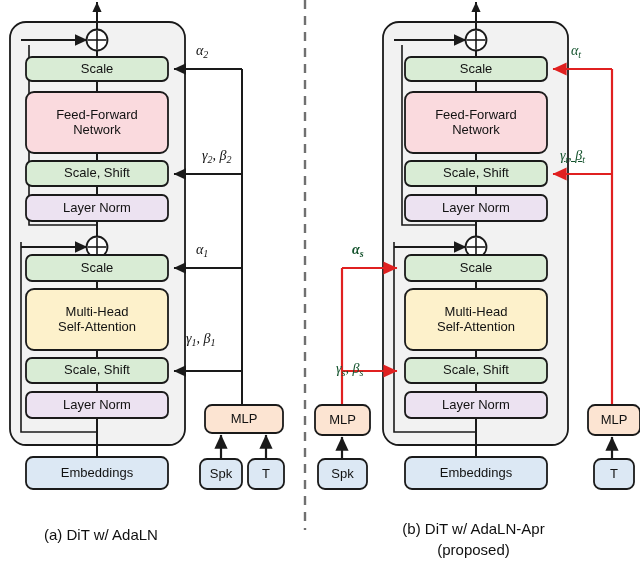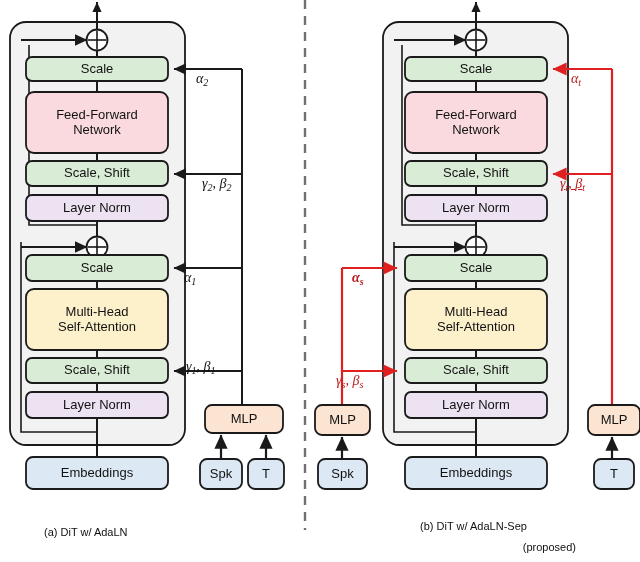--- a/index.html
+++ b/index.html
@@ -1,23 +1,23 @@
 <!DOCTYPE html>
 <html><head>
 <meta charset="utf-8">
 <style>
   html,body{margin:0;padding:0;background:#ffffff;}
   body{width:640px;height:562px;position:relative;overflow:hidden;
        font-family:"Liberation Sans","DejaVu Sans",sans-serif;color:#111;}
   #canvas{position:absolute;left:0;top:0;width:640px;height:562px;}
-  .lbl{position:absolute;white-space:nowrap;font-size:13px;line-height:1;margin-top:28px;}
-  .cap{position:absolute;white-space:nowrap;font-size:11px;color:#101010;}
+  .lbl{position:absolute;white-space:nowrap;font-size:13px;line-height:1;}
+  .cap{position:absolute;white-space:nowrap;font-size:15px;color:#101010;}
   .math{font-family:"Liberation Serif","DejaVu Serif",serif;font-style:italic;font-size:14px;}
   .math .sub{font-size:10px;vertical-align:-0.25em;font-style:italic;}
-  .redtxt{color:#b91c1c;}
+  .redtxt{color:#14532d;}
   .boxtext{position:absolute;display:flex;align-items:center;justify-content:center;
            text-align:center;font-size:13px;color:#121212;pointer-events:none;line-height:1.15;}
 </style>
 </head>
 <body>
 
 <svg id="canvas" viewBox="0 0 640 562" xmlns="http://www.w3.org/2000/svg">
   <defs>
     <marker id="ah" markerWidth="7" markerHeight="7" refX="6.2" refY="3" orient="auto">
       <path d="M0,0 L6.4,3 L0,6 z" fill="#1a1a1a"></path>
@@ -164,21 +164,21 @@
 <div class="boxtext" style="left:205px;top:405px;width:78px;height:28px;">MLP</div>
 <div class="boxtext" style="left:200px;top:459px;width:42px;height:30px;">Spk</div>
 <div class="boxtext" style="left:248px;top:459px;width:36px;height:30px;">T</div>
 
 <div class="lbl math" style="left:196px;top:44px;">
   <span>α</span><span class="sub">2</span>
 </div>
 <div class="lbl math" style="left:202px;top:149px;">
   <span>γ</span><span class="sub">2</span><span>,&nbsp;</span><span>β</span><span class="sub">2</span>
 </div>
-<div class="lbl math" style="left:184px;top:243px;">
+<div class="lbl math" style="left:196px;top:243px;">
   <span>α</span><span class="sub">1</span>
 </div>
 <div class="lbl math" style="left:186px;top:332px;">
   <span>γ</span><span class="sub">1</span><span>,&nbsp;</span><span>β</span><span class="sub">1</span>
 </div>
 
 <div class="boxtext" style="left:405px;top:57px;width:142px;height:24px;">Scale</div>
 <div class="boxtext" style="left:405px;top:92px;width:142px;height:61px;flex-direction:column;">
   <span>Feed-Forward</span>
   <span>Network</span>
@@ -200,19 +200,19 @@
 
 <div class="lbl math redtxt" style="left:571px;top:44px;">
   <span>α</span><span class="sub">t</span>
 </div>
 <div class="lbl math redtxt" style="left:560px;top:149px;text-decoration:underline;">
   <span>γ</span><span class="sub">t</span><span>,&nbsp;</span><span>β</span><span class="sub">t</span>
 </div>
 <div class="lbl math redtxt" style="left:352px;top:243px;font-weight:bold;">
   <span>α</span><span class="sub">s</span>
 </div>
-<div class="lbl math redtxt" style="left:336px;top:346px;text-align:right;">
+<div class="lbl math redtxt" style="left:336px;top:362px;text-align:right;">
   <span>γ</span><span class="sub">s</span><span>,&nbsp;</span><span>β</span><span class="sub">s</span>
 </div>
 
 <div class="cap" style="left:44px;top:526px;">(a) DiT w/ AdaLN</div>
-<div class="cap" style="left:371px;top:520px;width:205px;text-align:center;">(b) DiT w/ AdaLN-Sep</div>
-<div class="cap" style="left:371px;top:541px;width:205px;text-align:right;">(proposed)</div>
+<div class="cap" style="left:371px;top:520px;width:205px;text-align:center;">(b) DiT w/ AdaLN-Apr</div>
+<div class="cap" style="left:371px;top:541px;width:205px;text-align:center;">(proposed)</div>
 
 </body></html>

